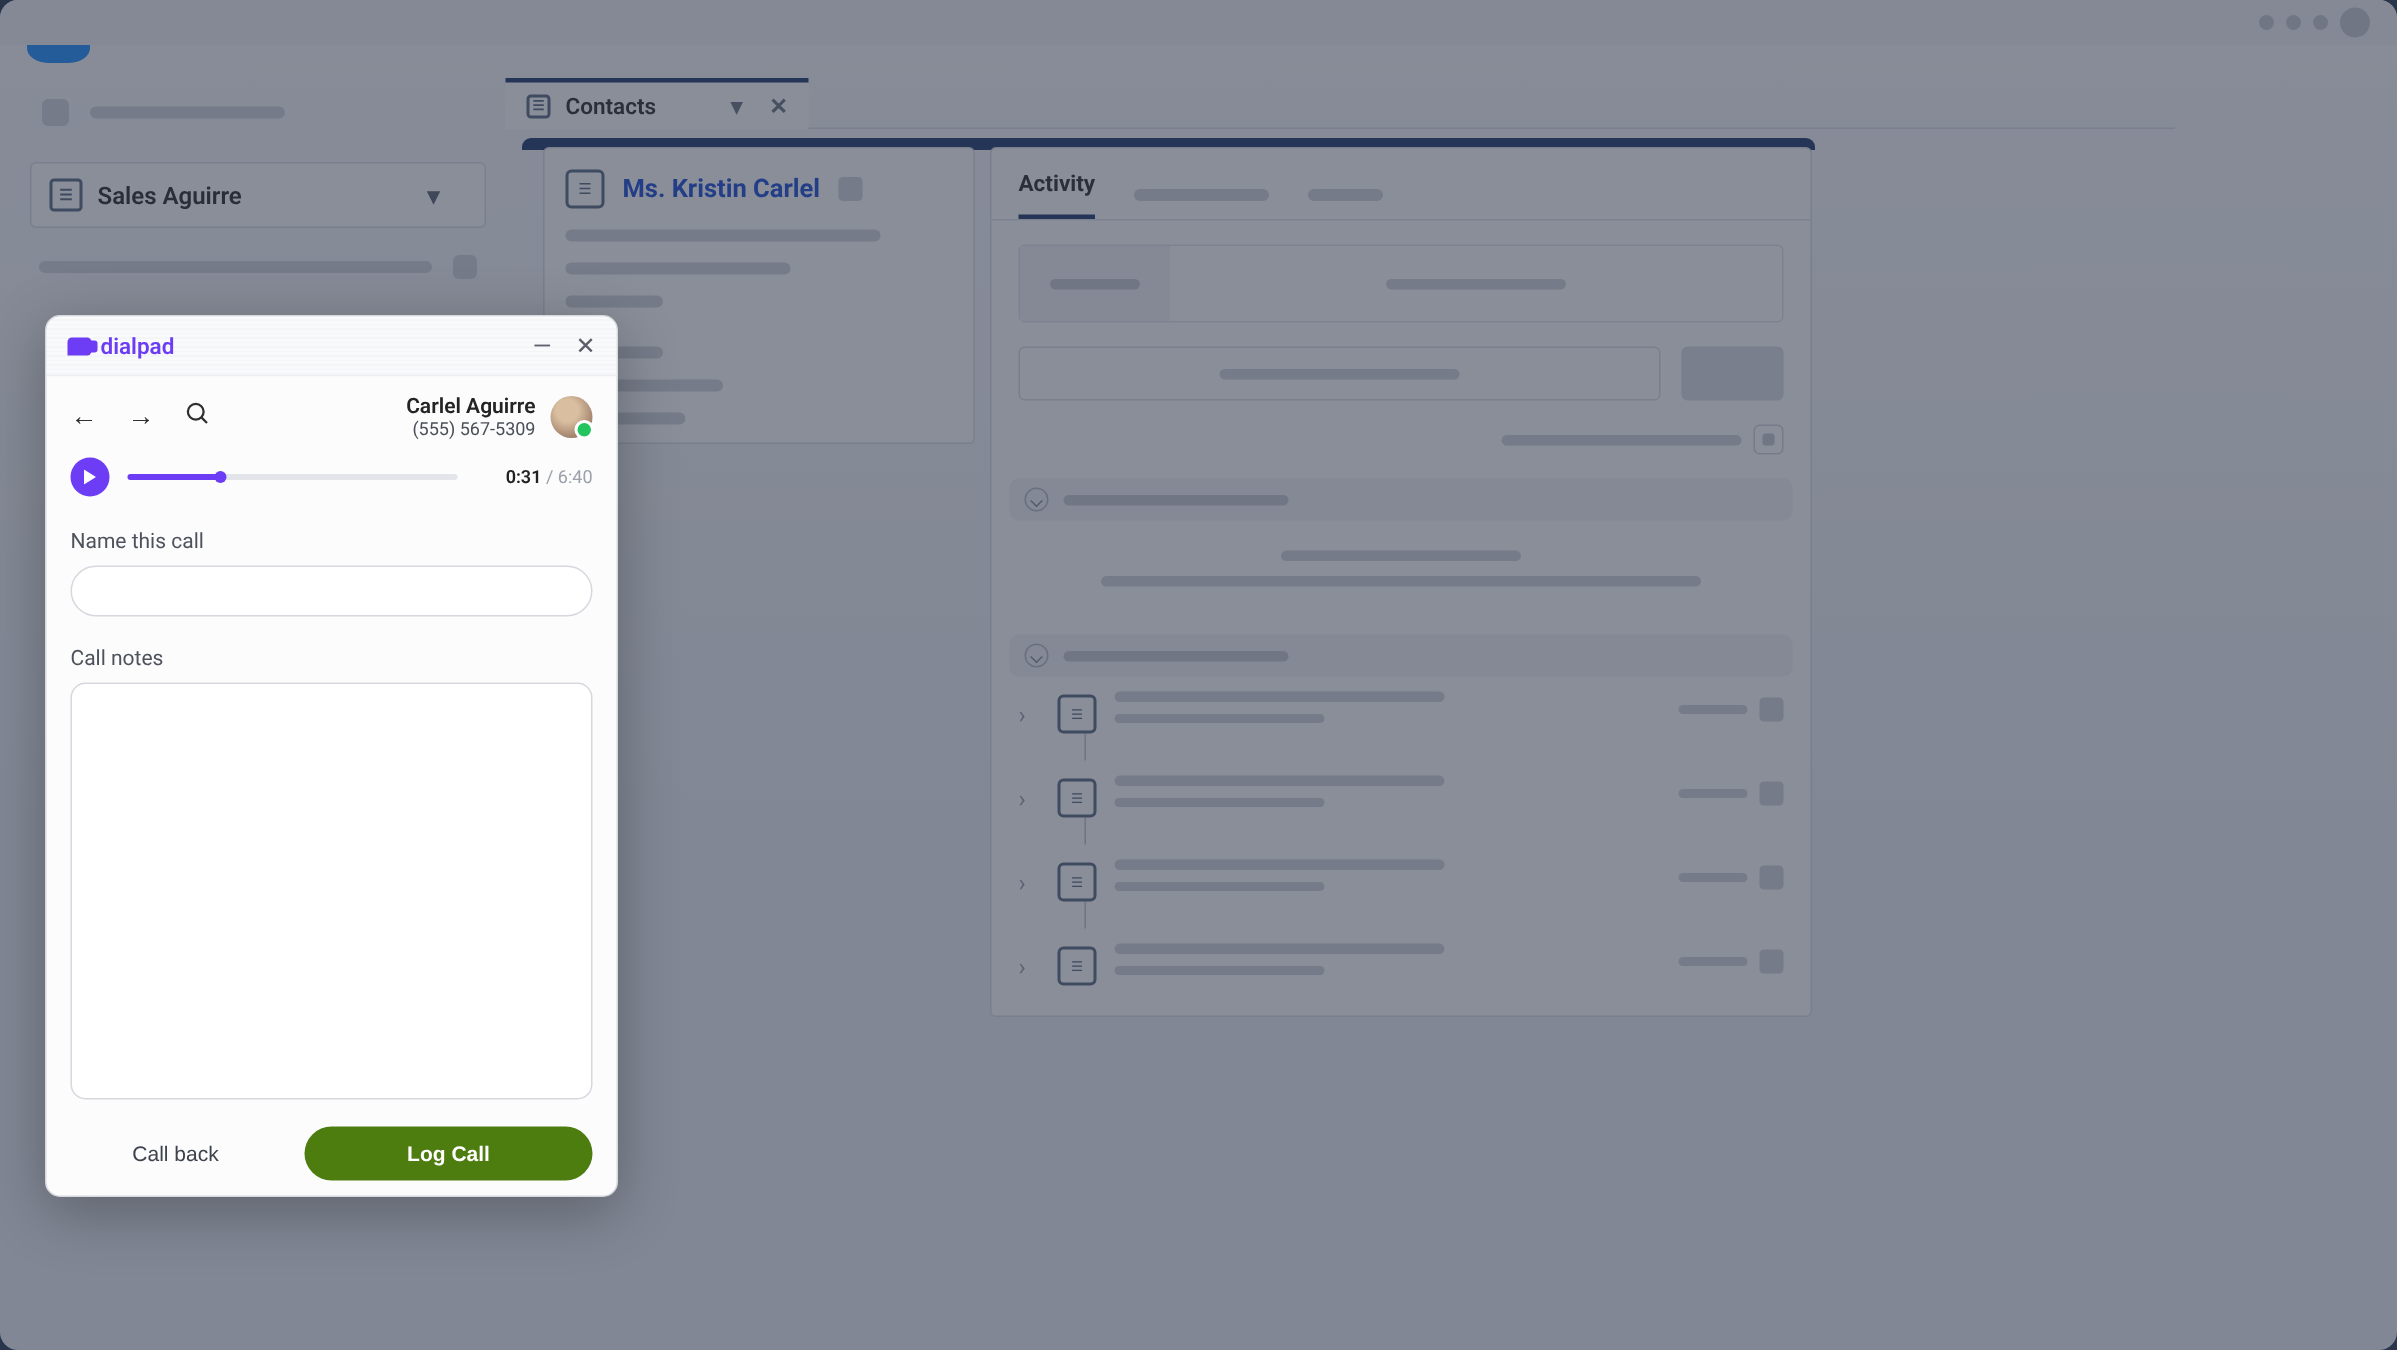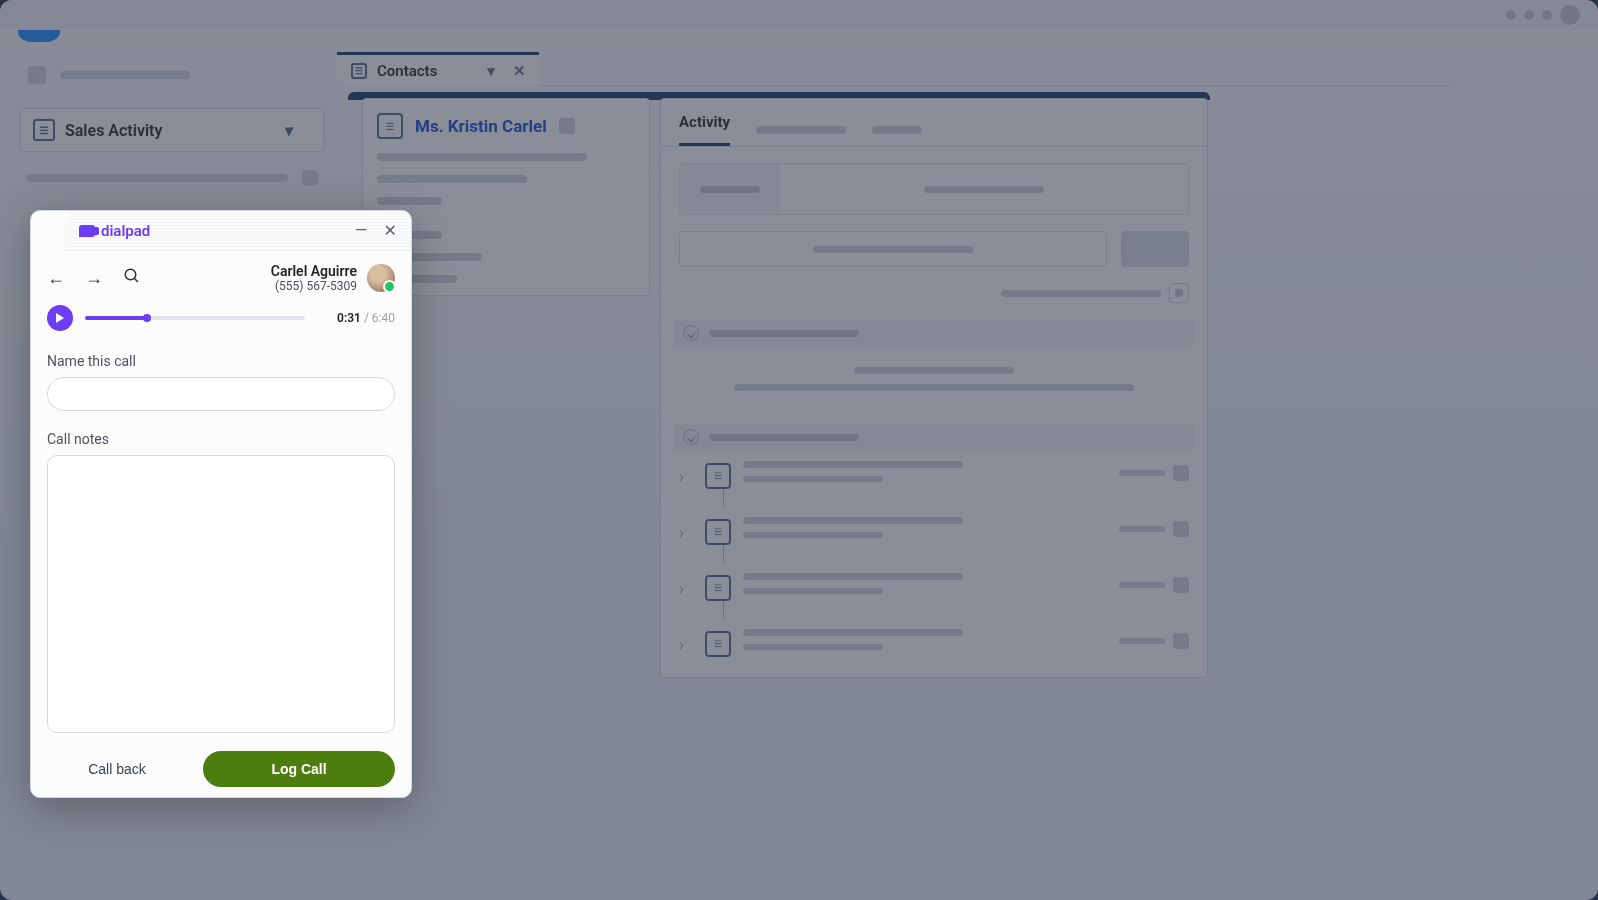--- a/index.html
+++ b/index.html
@@ -205,21 +205,20 @@
     box-shadow: 0 10px 40px rgba(0,0,0,0.28);
     z-index:10;
     display:flex; flex-direction:column;
   }
   .dp-titlebar{
     display:flex; align-items:center; justify-content:space-between;
     padding:10px 14px;
     border-bottom:1px solid #eceef2;
     background: repeating-linear-gradient(0deg,#f4f5f7 0px,#f4f5f7 1px,#f9fafb 1px,#f9fafb 3px);
     border-radius:10px 10px 0 0;
-    margin-left:34px;
   }
   .dp-brand { display:flex; align-items:center; gap:6px; color:#6c3df4; font-weight:600; font-size:15px;}
   .dp-brand .logo-ico { width:16px;height:12px; display:inline-block; background:#6c3df4; border-radius:3px 3px 3px 0; position:relative;}
   .dp-brand .logo-ico::after{content:"";position:absolute;right:-4px;top:2px;width:8px;height:8px;background:#6c3df4;border-radius:2px;}
   .dp-winbtns { display:flex; gap:16px; color:#5a5f6a; font-size:16px;}
   .dp-header {
     display:flex; align-items:center; justify-content:space-between;
     padding:12px 16px 8px 16px;
   }
   .dp-nav { display:flex; gap:20px; font-size:18px; color:#2f2f2f;}
@@ -293,21 +292,21 @@
       <span class="ico">☰</span>
       <span>Contacts</span>
       <span class="chev">▾</span>
       <span class="close">✕</span>
     </div>
   </div>
 
   <div class="sidebar">
     <div class="sales-console">
       <span class="ico">☰</span>
-      <span>Sales Activity</span>
+      <span>Sales Aguirre</span>
       <span class="chev">▾</span>
       <span class="sk-right" style="margin-left:8px"></span>
     </div>
     <div class="sidebar-row">
       <span class="sk-bar" style="width:160px"></span>
       <span class="sk-right"></span>
     </div>
   </div>
 
   <div class="contact-pane"></div>

